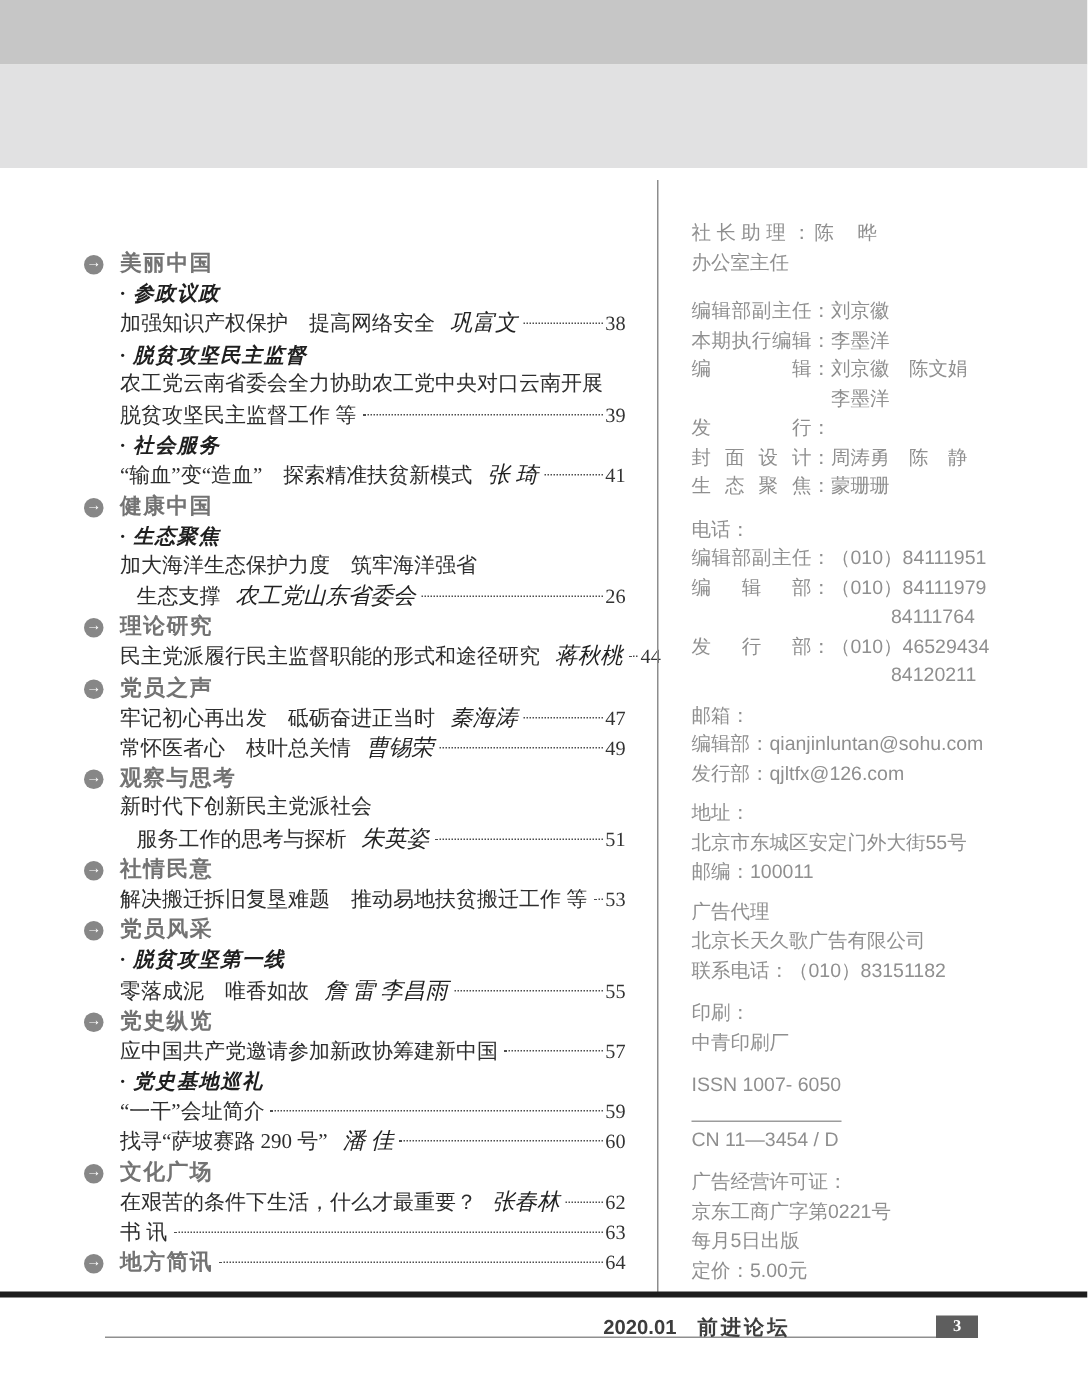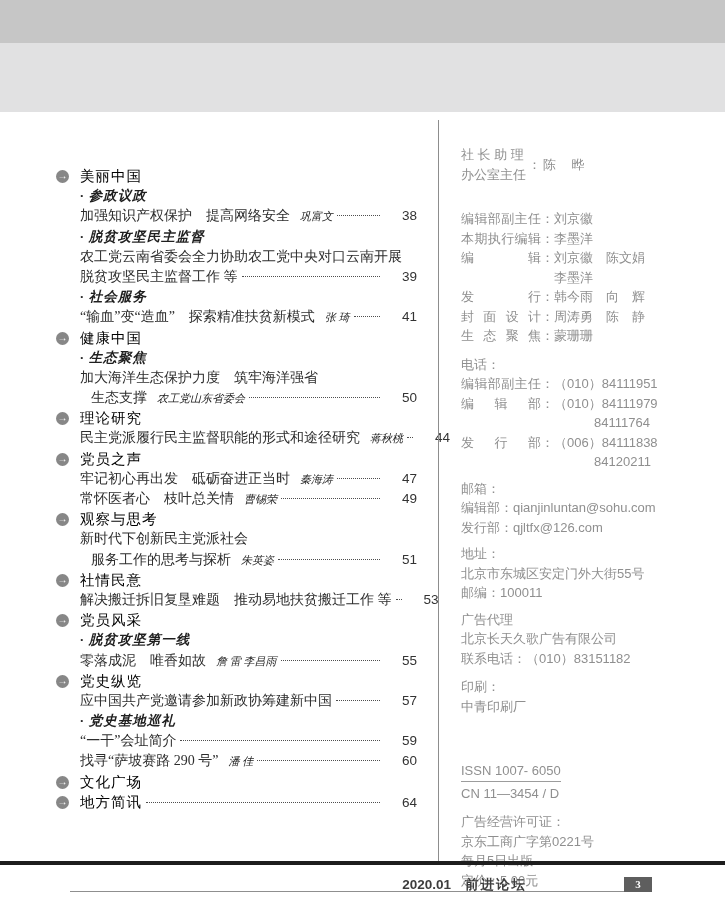--- a/index.html
+++ b/index.html
@@ -8,49 +8,49 @@
     font-family:"Liberation Sans","DejaVu Sans",sans-serif;
     -webkit-font-smoothing:antialiased;overflow:hidden;
   }
   .band-dark{position:absolute;top:0;left:0;width:725px;height:43px;background:#c6c6c6;}
   .band-light{position:absolute;top:43px;left:0;width:725px;height:69px;background:#e1e1e2;}
 
   
   .toc{position:absolute;left:80px;top:166px;width:337px;font-size:14px;color:#2f2f2f;}
   .toc-row{display:flex;align-items:baseline;height:20.2px;line-height:20.2px;position:relative;white-space:pre;}
   .sec-head{font-family:"Liberation Sans","DejaVu Sans",sans-serif;}
-  .sec-title{font-weight:normal;font-size:14.5px;color:#000000;letter-spacing:1px;}
+  .sec-title{font-weight:bold;font-size:14.5px;color:#737373;letter-spacing:1px;}
   .sec-icon{position:absolute;left:-24px;top:4px;width:13px;height:13px;border-radius:50%;
     background:#878787;color:#ffffff;display:block;}
   .sec-icon::before{content:"\2192";display:block;width:13px;height:13px;line-height:12px;
     text-align:center;font-size:10px;font-weight:bold;}
   .t-art,.t-cont{font-family:"Liberation Serif","DejaVu Serif",serif;font-size:14px;color:#2d2d2d;}
   .t-sub{font-family:"Liberation Serif","DejaVu Serif",serif;font-style:italic;font-size:13.5px;color:#1f1f1f;letter-spacing:1px;font-weight:bold;}
   .indent1{padding-left:11px;}
-  .author{font-family:"Liberation Serif","DejaVu Serif",serif;font-style:italic;font-size:11px;color:#222;margin-left:10px;}
+  .author{font-family:"Liberation Serif","DejaVu Serif",serif;font-style:italic;font-size:15px;color:#222;margin-left:10px;}
   .dots{flex:1;min-width:6px;border-bottom:1.7px dotted #4e4e4e;margin:0 2px 0 4px;position:relative;top:-4px;}
-  .pg{font-family:Liberation Sans, sans-serif;font-size:13.5px;color:#333;margin-left:20px;}
+  .pg{font-family:Liberation Serif, serif;font-size:13.5px;color:#333;}
 
   
   .divider{position:absolute;left:438px;top:120px;width:1px;height:742px;background:#8d8d8d;}
 
   
   .masthead{position:absolute;left:461px;top:145px;width:252px;font-size:13px;color:#8f8f8f;line-height:19.5px;}
   .mh-block{margin-bottom:7px;}
   .mh-row{display:flex;align-items:baseline;}
   .rlabel{display:inline-block;width:80px;text-align:justify;text-align-last:justify;flex:none;}
   .rcolon{flex:none;}
   .rvals{flex:1;}
   .pcont{margin-left:40px;}
-  .dual{display:flex;align-items:center;margin-bottom:25px;}
+  .dual{display:flex;margin-bottom:13px;}
   .dual-labels{flex:none;}
   .dual-colon{flex:none;margin:0 2px;}
   .dual-name{flex:none;letter-spacing:6px;}
   .mh-line{display:block;}
-  .issn{display:inline-block;border-bottom:1px solid #9c9c9c;padding-bottom:0;margin-bottom:2px;margin-top:36px;}
+  .issn{display:inline-block;border-bottom:1px solid #9c9c9c;padding-bottom:14px;margin-bottom:2px;}
   .mh-gap-lg{margin-bottom:9px;}
 
   
   .rule-thick{position:absolute;top:861px;left:0;width:725px;height:4px;background:#1d1d1d;}
   .footer{position:absolute;top:874px;left:0;width:635px;height:26px;}
   .f-line{position:absolute;left:70px;top:17px;width:582px;height:0;border-top:1px solid #8f8f8f;}
   .f-text{position:absolute;top:2px;right:108px;font-weight:bold;color:#3d3d3d;font-size:13.5px;white-space:pre;}
   .f-journal{margin-left:14px;letter-spacing:2px;}
   .f-page{position:absolute;left:624px;top:3px;width:28px;height:15px;background:#5e5e5e;color:#ffffff;
     text-align:center;font-size:11px;font-weight:bold;font-family:"Liberation Serif","DejaVu Serif",serif;line-height:15px;}
@@ -69,21 +69,21 @@
       <div class="toc-row"><span class="t-sub">· 脱贫攻坚民主监督</span></div>
       <div class="toc-row"><span class="t-cont">农工党云南省委会全力协助农工党中央对口云南开展</span></div>
       <div class="toc-row"><span class="t-art">脱贫攻坚民主监督工作 等</span><span class="dots"></span><span class="pg">39</span></div>
       <div class="toc-row"><span class="t-sub">· 社会服务</span></div>
       <div class="toc-row"><span class="t-art">“输血”变“造血”　探索精准扶贫新模式</span><span class="author">张 琦</span><span class="dots"></span><span class="pg">41</span></div>
     </div>
     <div class="toc-section">
       <div class="toc-row sec-head"><span class="sec-icon"></span><span class="sec-title">健康中国</span></div>
       <div class="toc-row"><span class="t-sub">· 生态聚焦</span></div>
       <div class="toc-row"><span class="t-cont">加大海洋生态保护力度　筑牢海洋强省</span></div>
-      <div class="toc-row"><span class="t-art indent1">生态支撑</span><span class="author">农工党山东省委会</span><span class="dots"></span><span class="pg">50</span></div>
+      <div class="toc-row"><span class="t-art indent1">生态支撑</span><span class="author">农工党山东省委会</span><span class="dots"></span><span class="pg">26</span></div>
     </div>
     <div class="toc-section">
       <div class="toc-row sec-head"><span class="sec-icon"></span><span class="sec-title">理论研究</span></div>
       <div class="toc-row"><span class="t-art">民主党派履行民主监督职能的形式和途径研究</span><span class="author">蒋秋桃</span><span class="dots"></span><span class="pg">44</span></div>
     </div>
     <div class="toc-section">
       <div class="toc-row sec-head"><span class="sec-icon"></span><span class="sec-title">党员之声</span></div>
       <div class="toc-row"><span class="t-art">牢记初心再出发　砥砺奋进正当时</span><span class="author">秦海涛</span><span class="dots"></span><span class="pg">47</span></div>
       <div class="toc-row"><span class="t-art">常怀医者心　枝叶总关情</span><span class="author">曹锡荣</span><span class="dots"></span><span class="pg">49</span></div>
     </div>
@@ -103,20 +103,22 @@
     </div>
     <div class="toc-section">
       <div class="toc-row sec-head"><span class="sec-icon"></span><span class="sec-title">党史纵览</span></div>
       <div class="toc-row"><span class="t-art">应中国共产党邀请参加新政协筹建新中国</span><span class="dots"></span><span class="pg">57</span></div>
       <div class="toc-row"><span class="t-sub">· 党史基地巡礼</span></div>
       <div class="toc-row"><span class="t-art">“一干”会址简介</span><span class="dots"></span><span class="pg">59</span></div>
       <div class="toc-row"><span class="t-art">找寻“萨坡赛路 290 号”</span><span class="author">潘 佳</span><span class="dots"></span><span class="pg">60</span></div>
     </div>
     <div class="toc-section">
       <div class="toc-row sec-head"><span class="sec-icon"></span><span class="sec-title">文化广场</span></div>
+      <div class="toc-row"><span class="t-art">在艰苦的条件下生活，什么才最重要？</span><span class="author">张春林</span><span class="dots"></span><span class="pg">62</span></div>
+      <div class="toc-row"><span class="t-art">书 讯</span><span class="dots"></span><span class="pg">63</span></div>
     </div>
     <div class="toc-section">
       <div class="toc-row sec-head"><span class="sec-icon"></span><span class="sec-title">地方简讯</span><span class="dots"></span><span class="pg">64</span></div>
     </div>
   </div>
 
 <div class="divider"></div>
 
 <div class="masthead">
     <div class="dual">
@@ -146,23 +148,20 @@
         <span class="rlabel">编辑</span>
         <span class="rcolon">：</span>
         <span class="rvals">
           <span class="mh-line">刘京徽　陈文娟</span>
           <span class="mh-line">李墨洋</span>
         </span>
       </div>
       <div class="mh-row">
         <span class="rlabel">发行</span>
         <span class="rcolon">：</span>
-        <span class="rvals">
-          <span class="mh-line">韩今雨　向　辉</span>
-        </span>
       </div>
       <div class="mh-row">
         <span class="rlabel">封面设计</span>
         <span class="rcolon">：</span>
         <span class="rvals">
           <span class="mh-line">周涛勇　陈　静</span>
         </span>
       </div>
       <div class="mh-row">
         <span class="rlabel">生态聚焦</span>
@@ -186,21 +185,21 @@
         <span class="rcolon">：</span>
         <span class="rvals">
           <span class="mh-line">（010）84111979</span>
           <span class="mh-line pcont">84111764</span>
         </span>
       </div>
       <div class="mh-row">
         <span class="rlabel">发行部</span>
         <span class="rcolon">：</span>
         <span class="rvals">
-          <span class="mh-line">（006）84111838</span>
+          <span class="mh-line">（010）46529434</span>
           <span class="mh-line pcont">84120211</span>
         </span>
       </div>
     </div>
     <div class="mh-block">
       <div class="mh-line">邮箱：</div>
       <div class="mh-row">
         <span>编辑部：</span>
         <span>qianjinluntan@sohu.com</span>
       </div>

